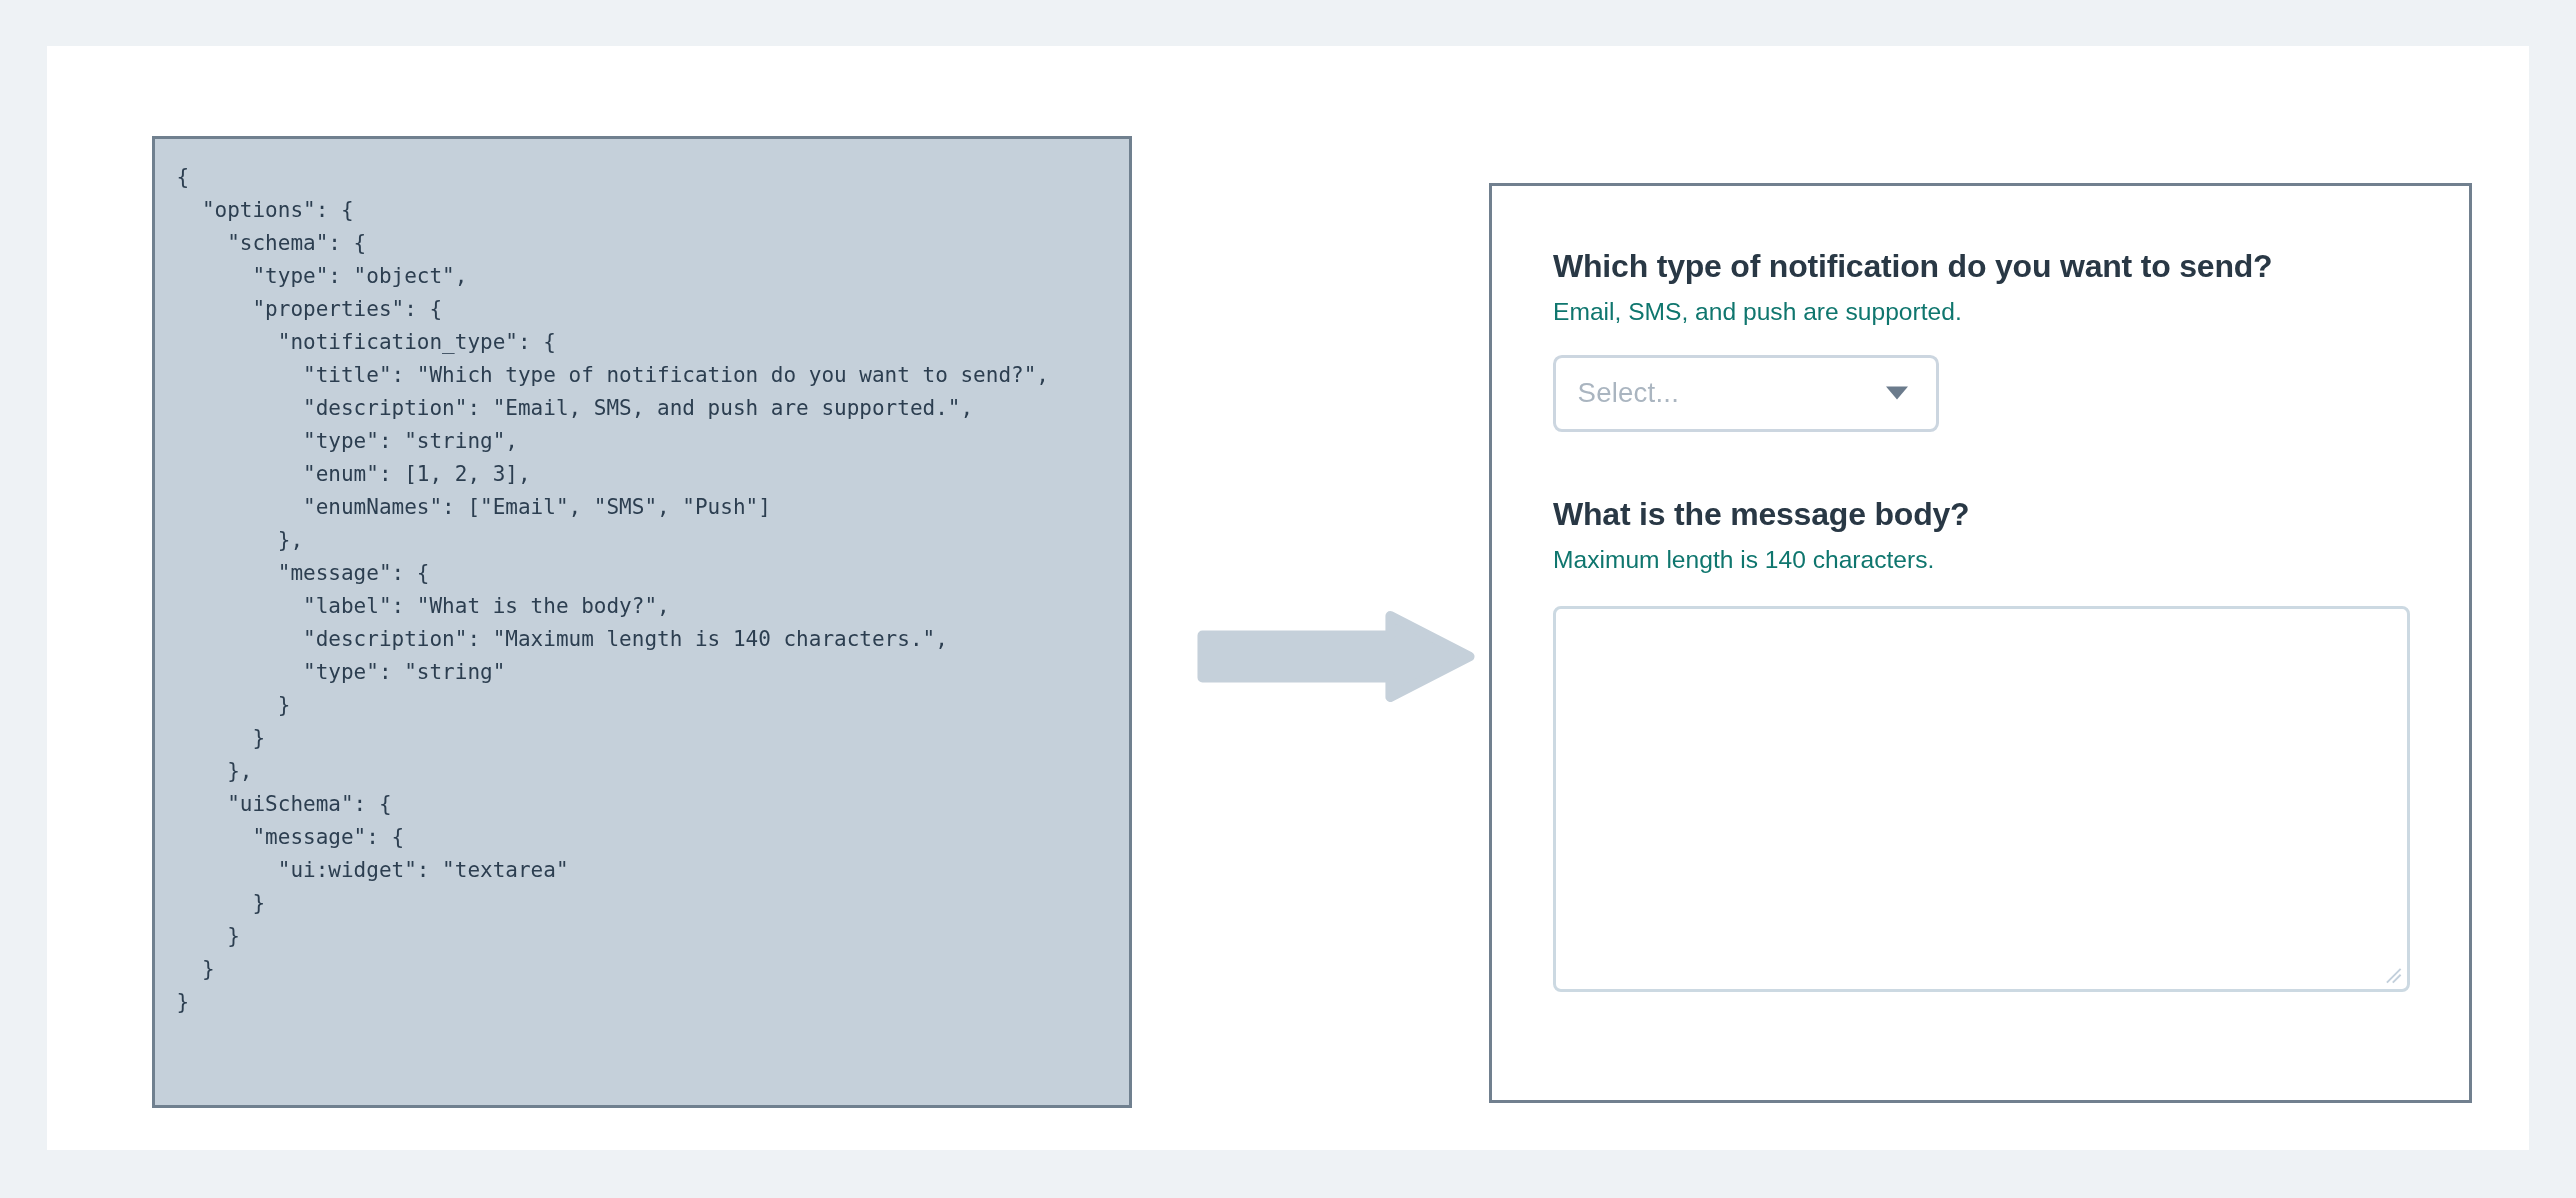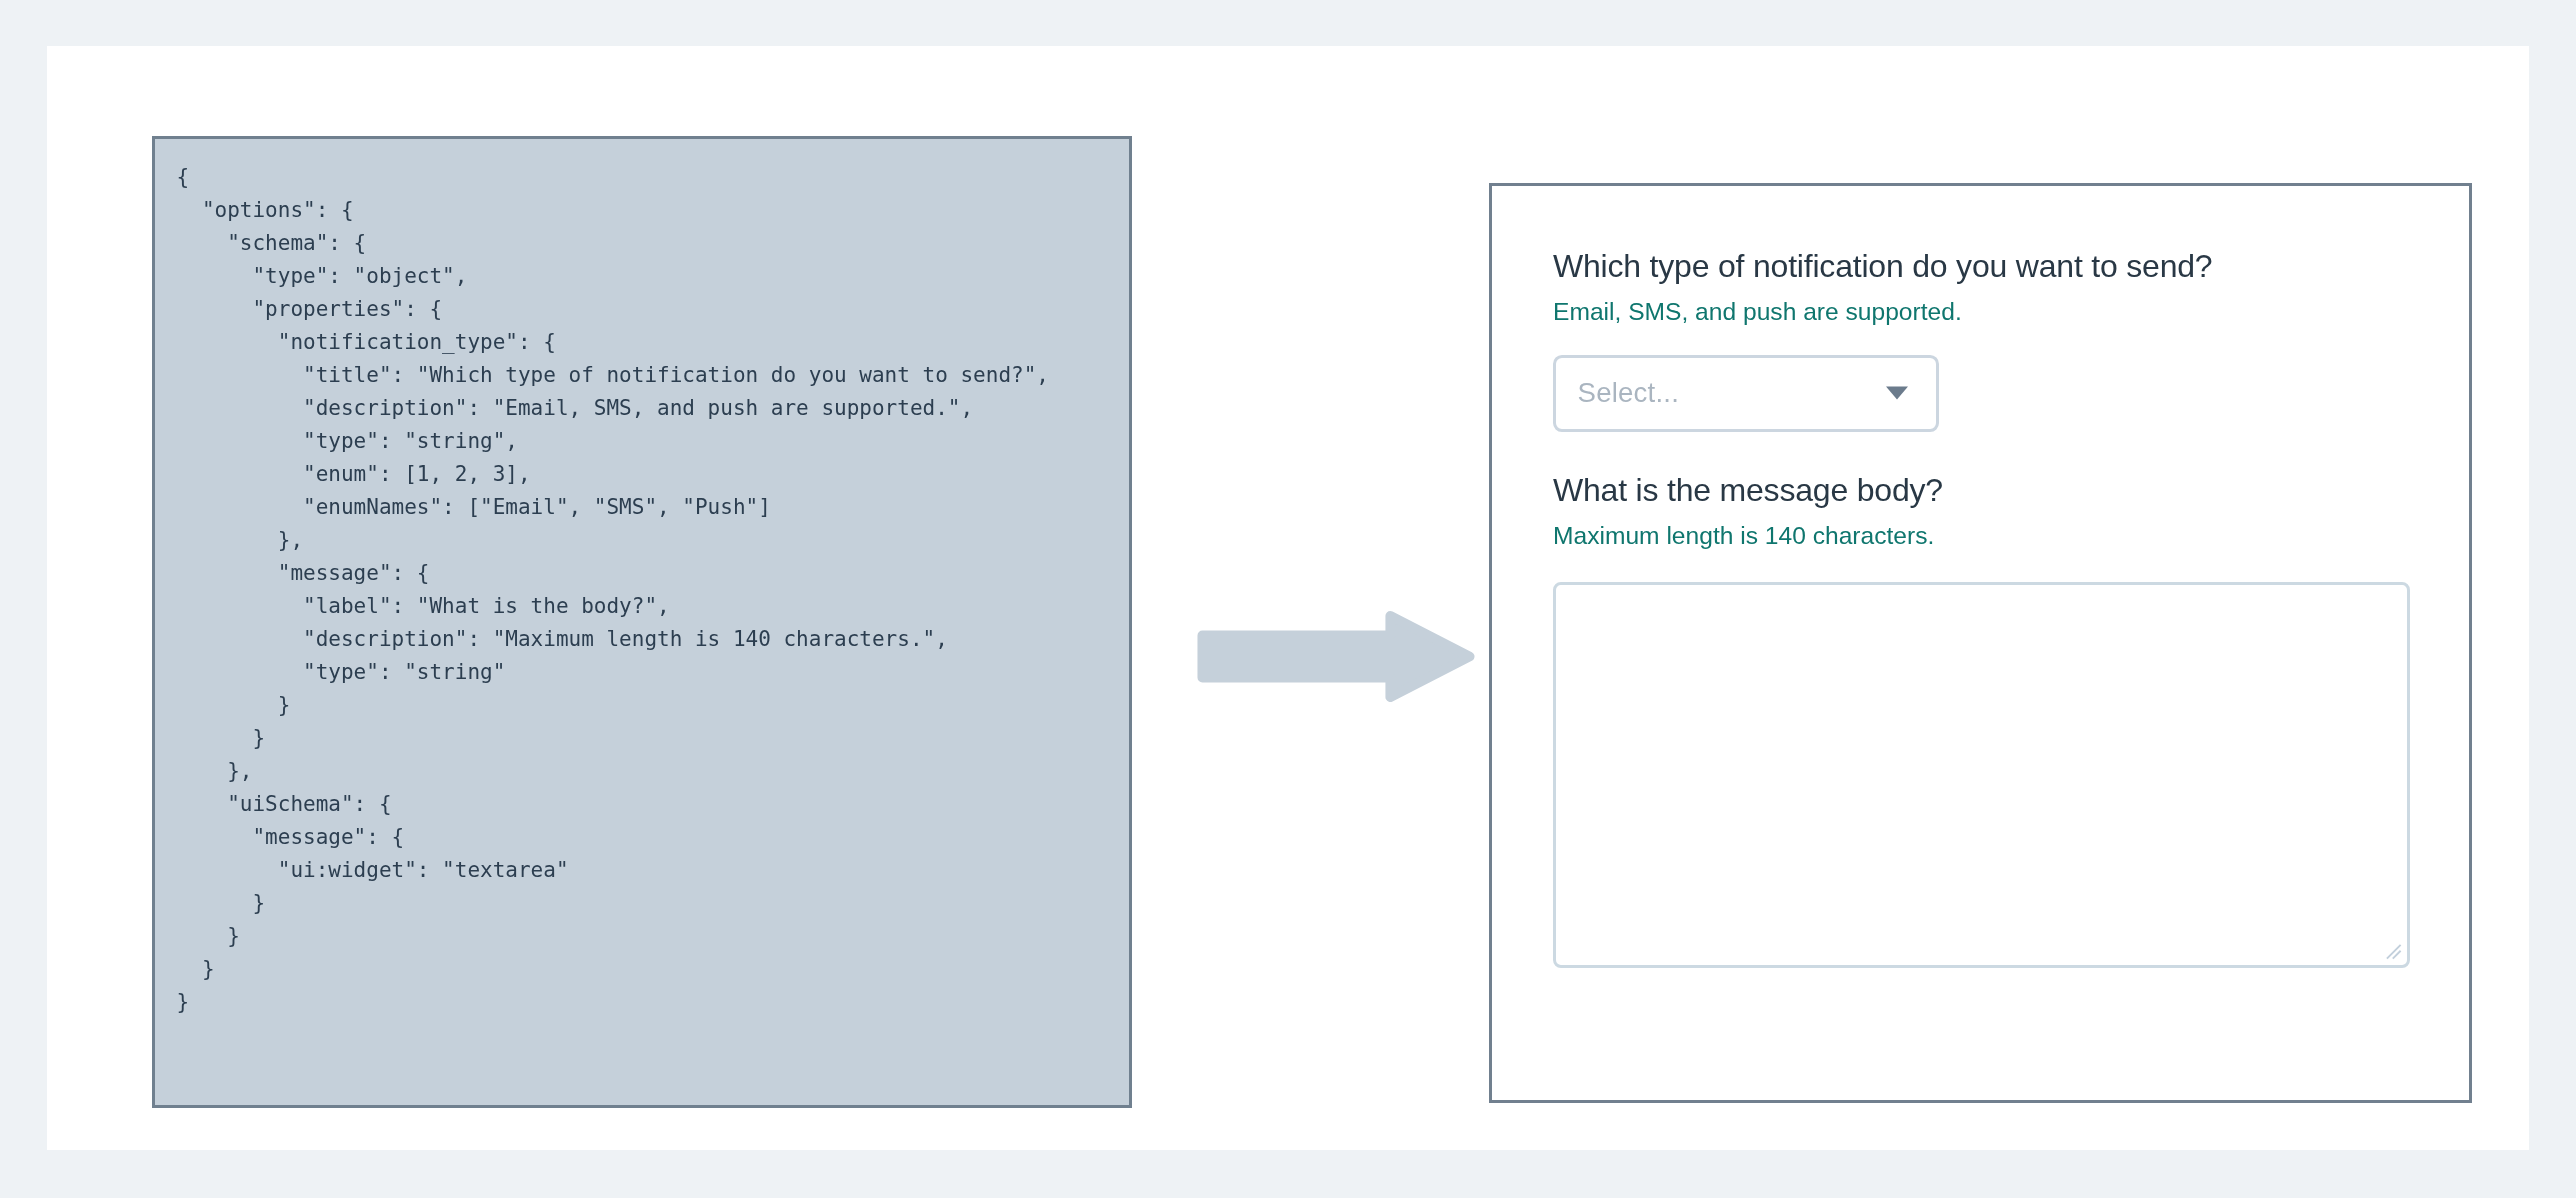--- a/index.html
+++ b/index.html
@@ -69,21 +69,21 @@
   }
   #form-inner {
     position: absolute;
     left: 61px;
     top: 61px;
     right: 59px;
   }
 
   .field-title {
     font-size: 32px;
-    font-weight: normal;
+    font-weight: bold;
     color: #293845;
     letter-spacing: -0.2px;
     margin: 0;
     line-height: 1.2;
   }
   .field-desc {
     font-size: 24.6px;
     color: #0f766e;
     margin: 11.8px 0 0 0;
     line-height: 1.25;
@@ -116,21 +116,21 @@
     top: 50%;
     transform: translateY(-50%);
     width: 0;
     height: 0;
     border-left: 11.8px solid transparent;
     border-right: 11.8px solid transparent;
     border-top: 13.8px solid #6b7b8c;
   }
 
   
-  .field-group-2 { margin-top: 39px; }
+  .field-group-2 { margin-top: 63px; }
 
   
   .textarea-control {
     position: relative;
     margin-top: 30.5px;
     width: 100%;
     height: 386px;
     border: 3px solid #ccd9e2;
     border-radius: 7.9px;
     background: #fff;

